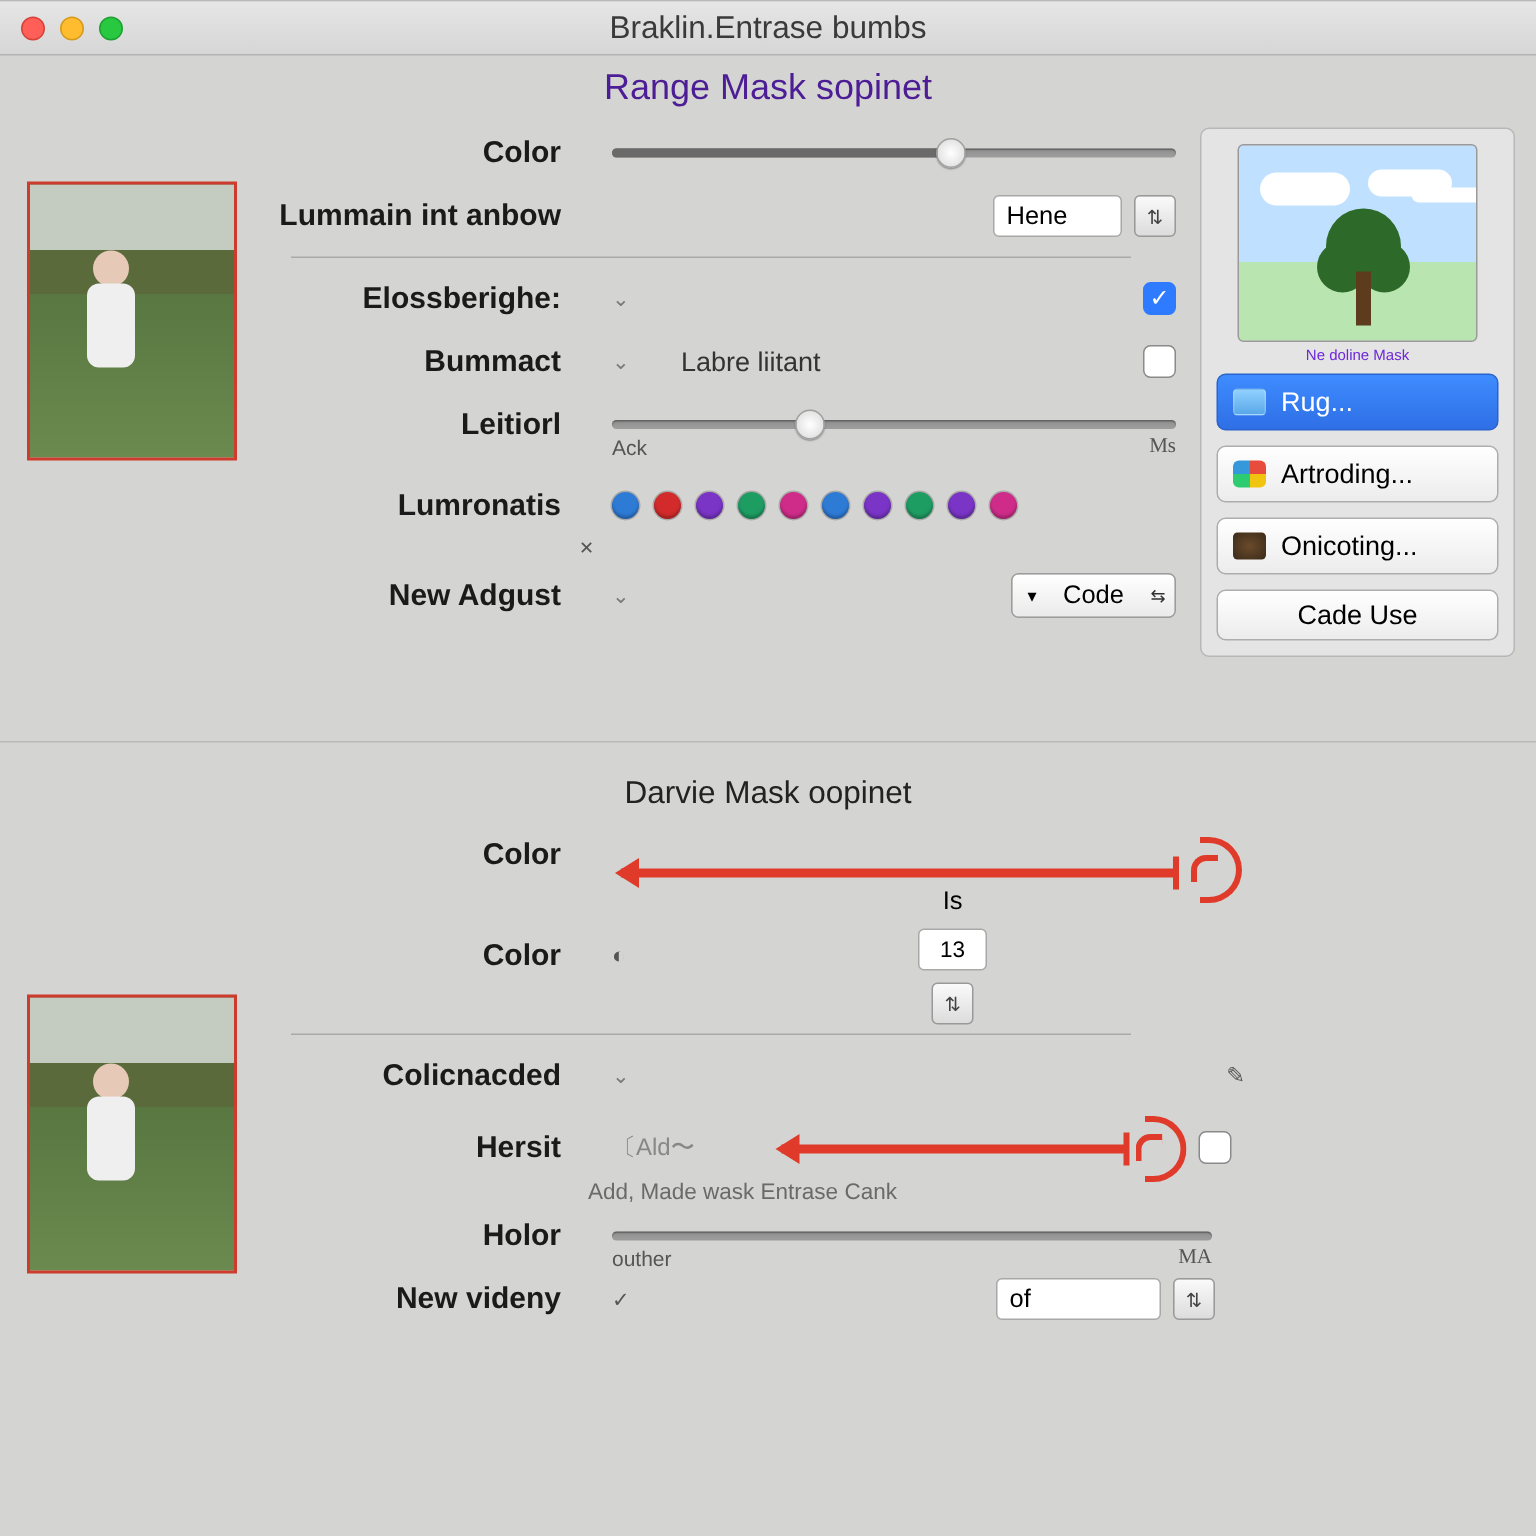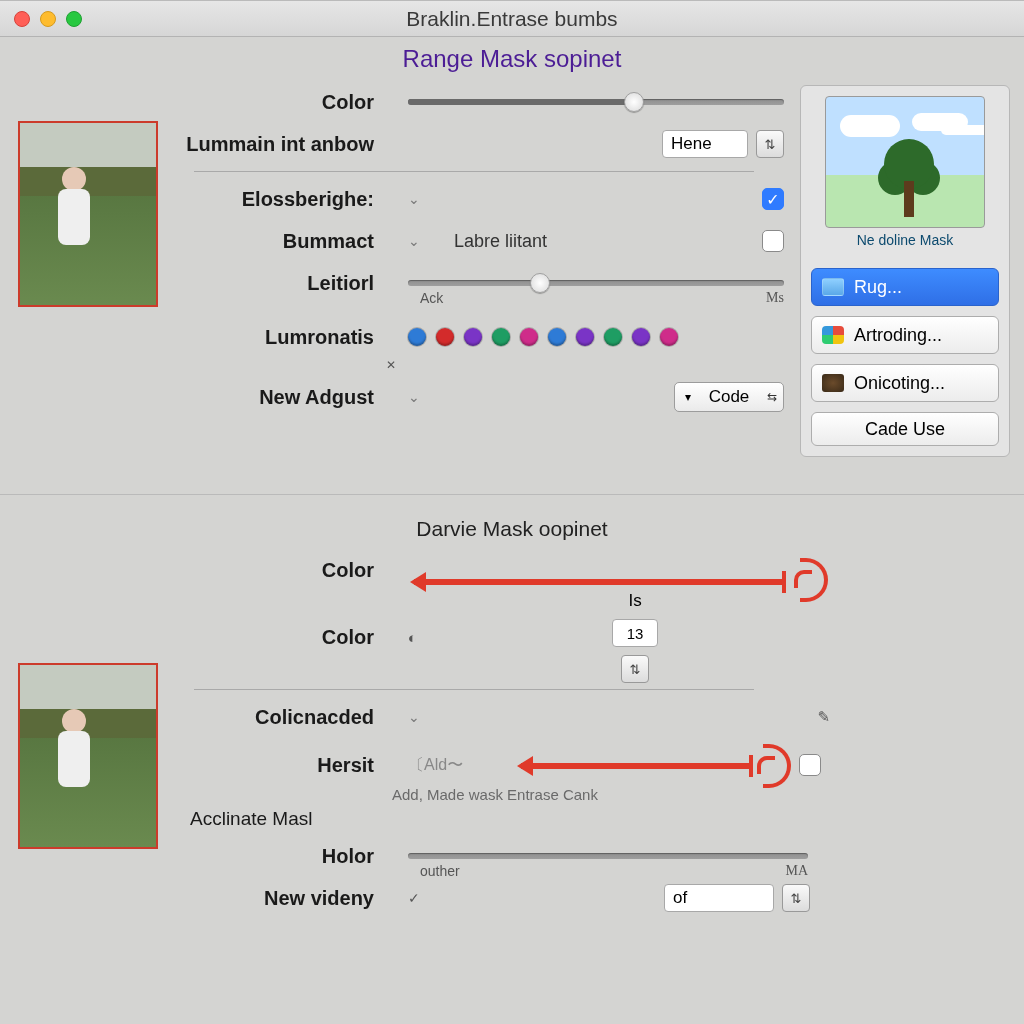--- a/index.html
+++ b/index.html
@@ -127,21 +127,21 @@
     background: #6e6e6e;
   }
   .slider .thumb-knob {
     position:absolute; top:50%; width:20px; height:20px; border-radius:50%;
     background: radial-gradient(#ffffff,#d8d8d8);
     border:1px solid #a0a0a0;
     transform: translate(-50%,-50%);
     box-shadow: 0 1px 1px rgba(0,0,0,.3);
   }
   .slider .ticklabel { position:absolute; top:16px; font-size:14px; color:#555; }
-  .slider .ticklabel.left { left: 12px; }
+  .slider .ticklabel.left { left: 0; }
   .slider .ticklabel.right { right: 0; font-family: Liberation Serif, serif; }
 
   
   .textbox {
     background:#fff; border:1px solid #a8a8a8; border-radius:4px;
     height:28px; padding: 2px 8px; font-size:17px;
     display:flex; align-items:center; min-width: 86px;
   }
   .textbox.small { min-width: 46px; padding: 0 6px; font-size: 15px; justify-content:center;}
   .stepper-btn {
@@ -184,21 +184,21 @@
   }
   
   .preview::before{
     content:""; position:absolute; top:18px; left:14px;
     width:60px; height:22px; background:#fff; border-radius:20px;
     box-shadow: 70px -4px 0 -2px #fff, 95px 4px 0 -6px #fff;
   }
   
   .tree-trunk{ position:absolute; bottom:10px; left:78px; width:10px; height:36px; background:#5d3b1d; }
   .tree-crown{ position:absolute; bottom:38px; left:58px; width:50px; height:50px; background:#2d6a2a; border-radius:50%; box-shadow: -14px 14px 0 -8px #2d6a2a, 14px 14px 0 -8px #2d6a2a; }
-  .preview-cap{ text-align:center; font-size:14px; color:#0c4a6e; margin-bottom:20px; }
+  .preview-cap{ text-align:center; font-size:10px; color:#6d28d9; margin-bottom:6px; }
 
   .side-btn {
     display:flex; align-items:center; gap:10px;
     height:38px; border:1px solid #adadad; border-radius:6px;
     background: linear-gradient(#ffffff,#ececec);
     padding: 0 10px; margin-bottom:10px; font-size:18px;
   }
   .side-btn.selected {
     background: linear-gradient(#3e8cff,#2f6fe6);
     color:#fff; border-color:#2a63cc;
@@ -427,23 +427,20 @@
         <div class="lbl">Hersit</div>
         <span style="font-size:16px; color:#888;">〔<span>Ald</span>〜</span>
         <div class="ctrl" style="position:relative; justify-content:flex-end; max-width:330px;">
           <div class="arrow" style="right:70px; width:230px; top:9px;"></div>
           <div class="squiggle" style="right:30px; top:-10px;"></div>
           <div class="chk"></div>
         </div>
       </div>
       <div style="margin-left:222px;" class="helper-text">Add, Made wask Entrase Cank</div>
 
-      <div class="row" style="min-height:32px;">
-        <div class="lbl normal" style="text-align:left; width:auto; margin-left:20px; font-size:19px;">Acclinate Masl</div>
-      </div>
 
       <div class="row" style="margin-bottom:0;">
         <div class="lbl">Holor</div>
         <div class="ctrl">
           <div class="slider" style="max-width:400px;">
             <div class="track"></div>
             <span class="ticklabel left">outher</span>
             <span class="ticklabel right">MA</span>
           </div>
         </div>

